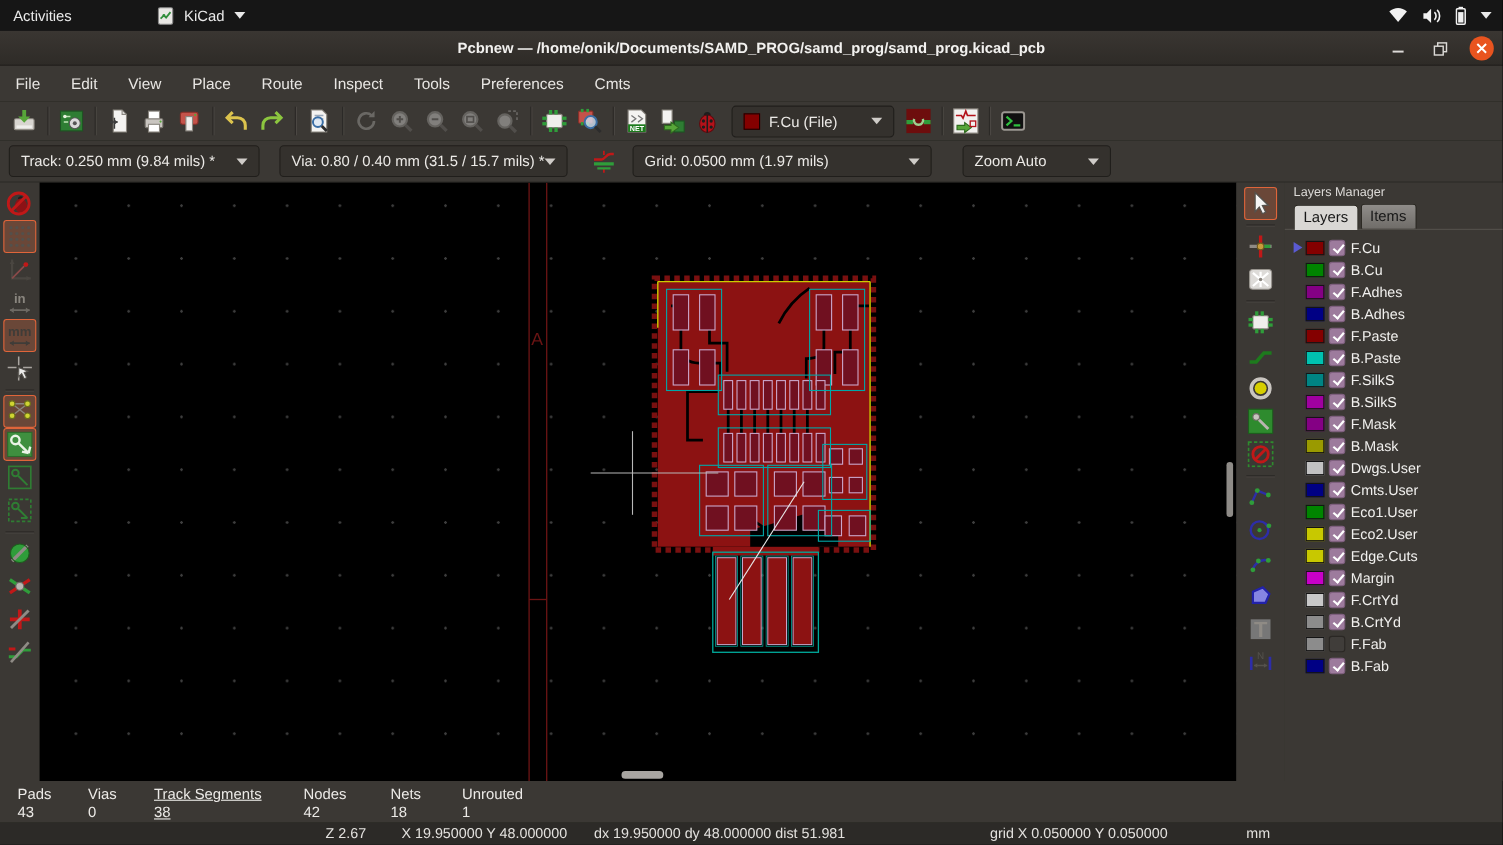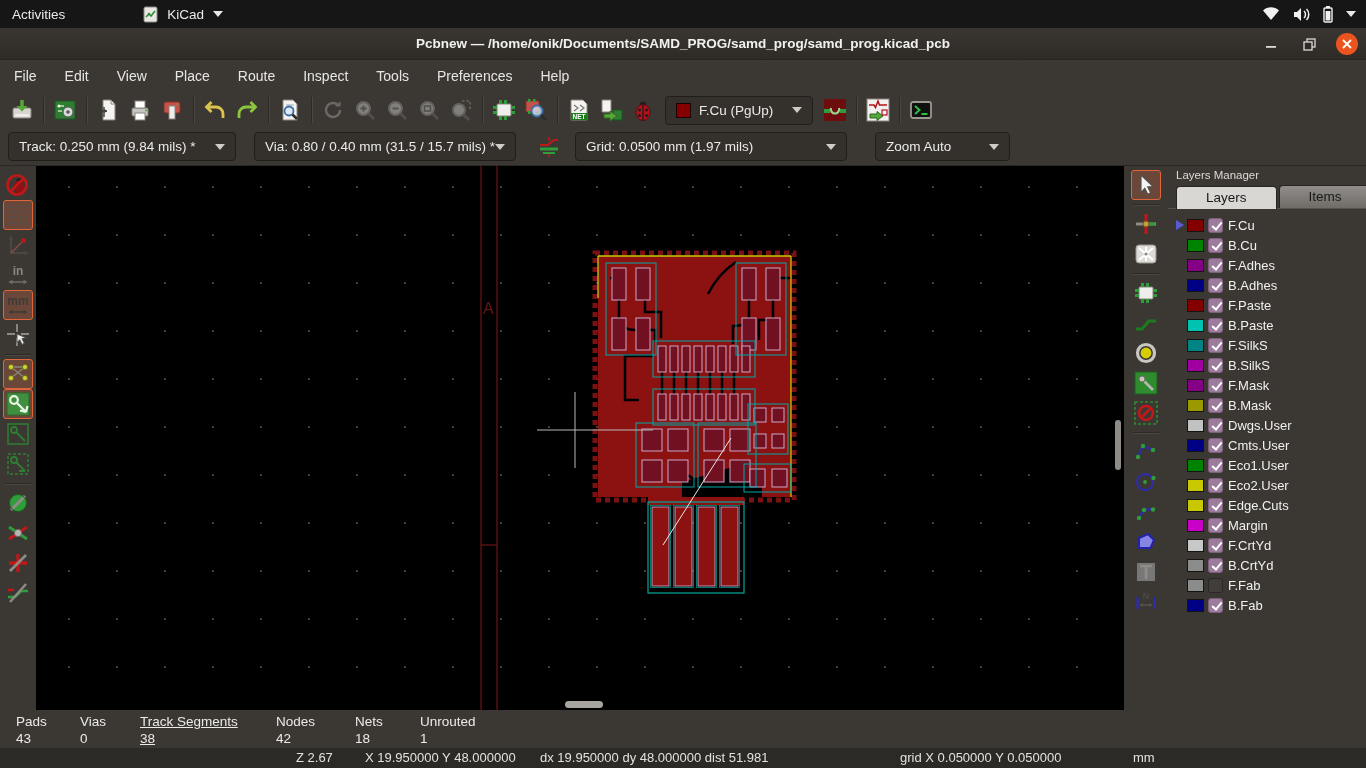--- a/index.html
+++ b/index.html
@@ -61,21 +61,21 @@
     background-image:radial-gradient(#3d3d3d 1px, rgba(0,0,0,0) 1.4px);
     background-size:48px 48px; background-position:9px 45px; overflow:hidden; }
   #canvas svg { position:absolute; left:0; top:0; }
   #hscroll { position:absolute; left:529px; top:535px; width:38px; height:7px; background:#a8a5a1; border-radius:4px; }
   #vscroll { position:absolute; left:1079px; top:254px; width:6px; height:50px; background:#8e8b87; border-radius:3px; }
 
   
   #layers-panel { position:absolute; left:1168px; top:0; width:198px; height:544px; background:#3b3834; color:#f1f0ee; }
   #layers-title { font-size:11.5px; color:#dcdad7; padding:3px 0 2px 8px; }
   #layers-tabs { display:flex; align-items:flex-end; height:26px; padding-left:8px; border-bottom:1px solid #55514c; }
-  .tab { font-size:13.5px; padding:3px 29px 4px; border:1px solid #27251f; border-bottom:none;
+  .tab { font-size:13.5px; padding:3px 8px 4px; border:1px solid #27251f; border-bottom:none;
     border-radius:4px 4px 0 0; margin-right:2px; color:#181818; }
   .tab.active { background:#d9d7d4; position:relative; top:1px; }
   .tab.inactive { background:linear-gradient(#908d8a,#6f6c68); }
   #layers-list { padding-top:6px; }
   .layer-row { display:flex; align-items:center; height:20px; padding-left:8px; font-size:13px; }
   .cur-arrow { width:10px; height:10px; margin-right:1px; position:relative; }
   .cur-arrow.on::after { content:""; position:absolute; left:0; top:0;
     border-left:8px solid #5a5ad2; border-top:5px solid transparent; border-bottom:5px solid transparent; }
   .swatch { width:17px; height:13px; border:1px solid #141414; margin-right:4px; flex:none; }
   .chk { width:15px; height:15px; border-radius:3px; margin-right:5px; position:relative; flex:none; }
@@ -148,21 +148,21 @@
 
 <div id="menubar">
     <span class="menu-item">File</span>
     <span class="menu-item">Edit</span>
     <span class="menu-item">View</span>
     <span class="menu-item">Place</span>
     <span class="menu-item">Route</span>
     <span class="menu-item">Inspect</span>
     <span class="menu-item">Tools</span>
     <span class="menu-item">Preferences</span>
-    <span class="menu-item">Help</span>
+    <span class="menu-item">Cmts</span>
   </div>
 
 <div id="toolbar-main">
     <div class="tbtn">
       <svg viewBox="0 0 24 24">
         <rect x="3" y="10" width="18" height="10" rx="1.5" fill="#d8d5d0" stroke="#8a867f"></rect>
         <rect x="5" y="16" width="14" height="2.5" fill="#efeeec"></rect>
         <path d="M12 2v8" stroke="#57a639" stroke-width="3.5"></path>
         <path d="M6.5 8 12 13.5 17.5 8z" fill="#57a639"></path>
       </svg>
@@ -311,21 +311,21 @@
         <g fill="#1d1d1d">
           <circle cx="8.5" cy="12" r="1.5"></circle>
           <circle cx="15.5" cy="12" r="1.5"></circle>
           <circle cx="8.5" cy="17.5" r="1.5"></circle>
           <circle cx="15.5" cy="17.5" r="1.5"></circle>
         </g>
       </svg>
     </div>
     <div class="pbtn" id="layer-select" style="width: 148px;">
       <span class="swatch" style="background: rgb(132, 0, 0);"></span>
-      <span>F.Cu (PgUp)</span>
+      <span>F.Cu (File)</span>
       <span class="caret" style="margin-left: auto;"></span>
     </div>
     <div class="tbtn">
       <svg viewBox="0 0 24 24">
         <rect x="1" y="1" width="22" height="22" fill="#6d0d0d"></rect>
         <path d="M1 13h6M17 13h6" stroke="#2f9d3a" stroke-width="4"></path>
         <path d="M16 10a4.2 4.2 0 1 1-8 0" fill="none" stroke="#9dd08e" stroke-width="2.2"></path>
       </svg>
     </div>
     <div class="sep-v"></div>

